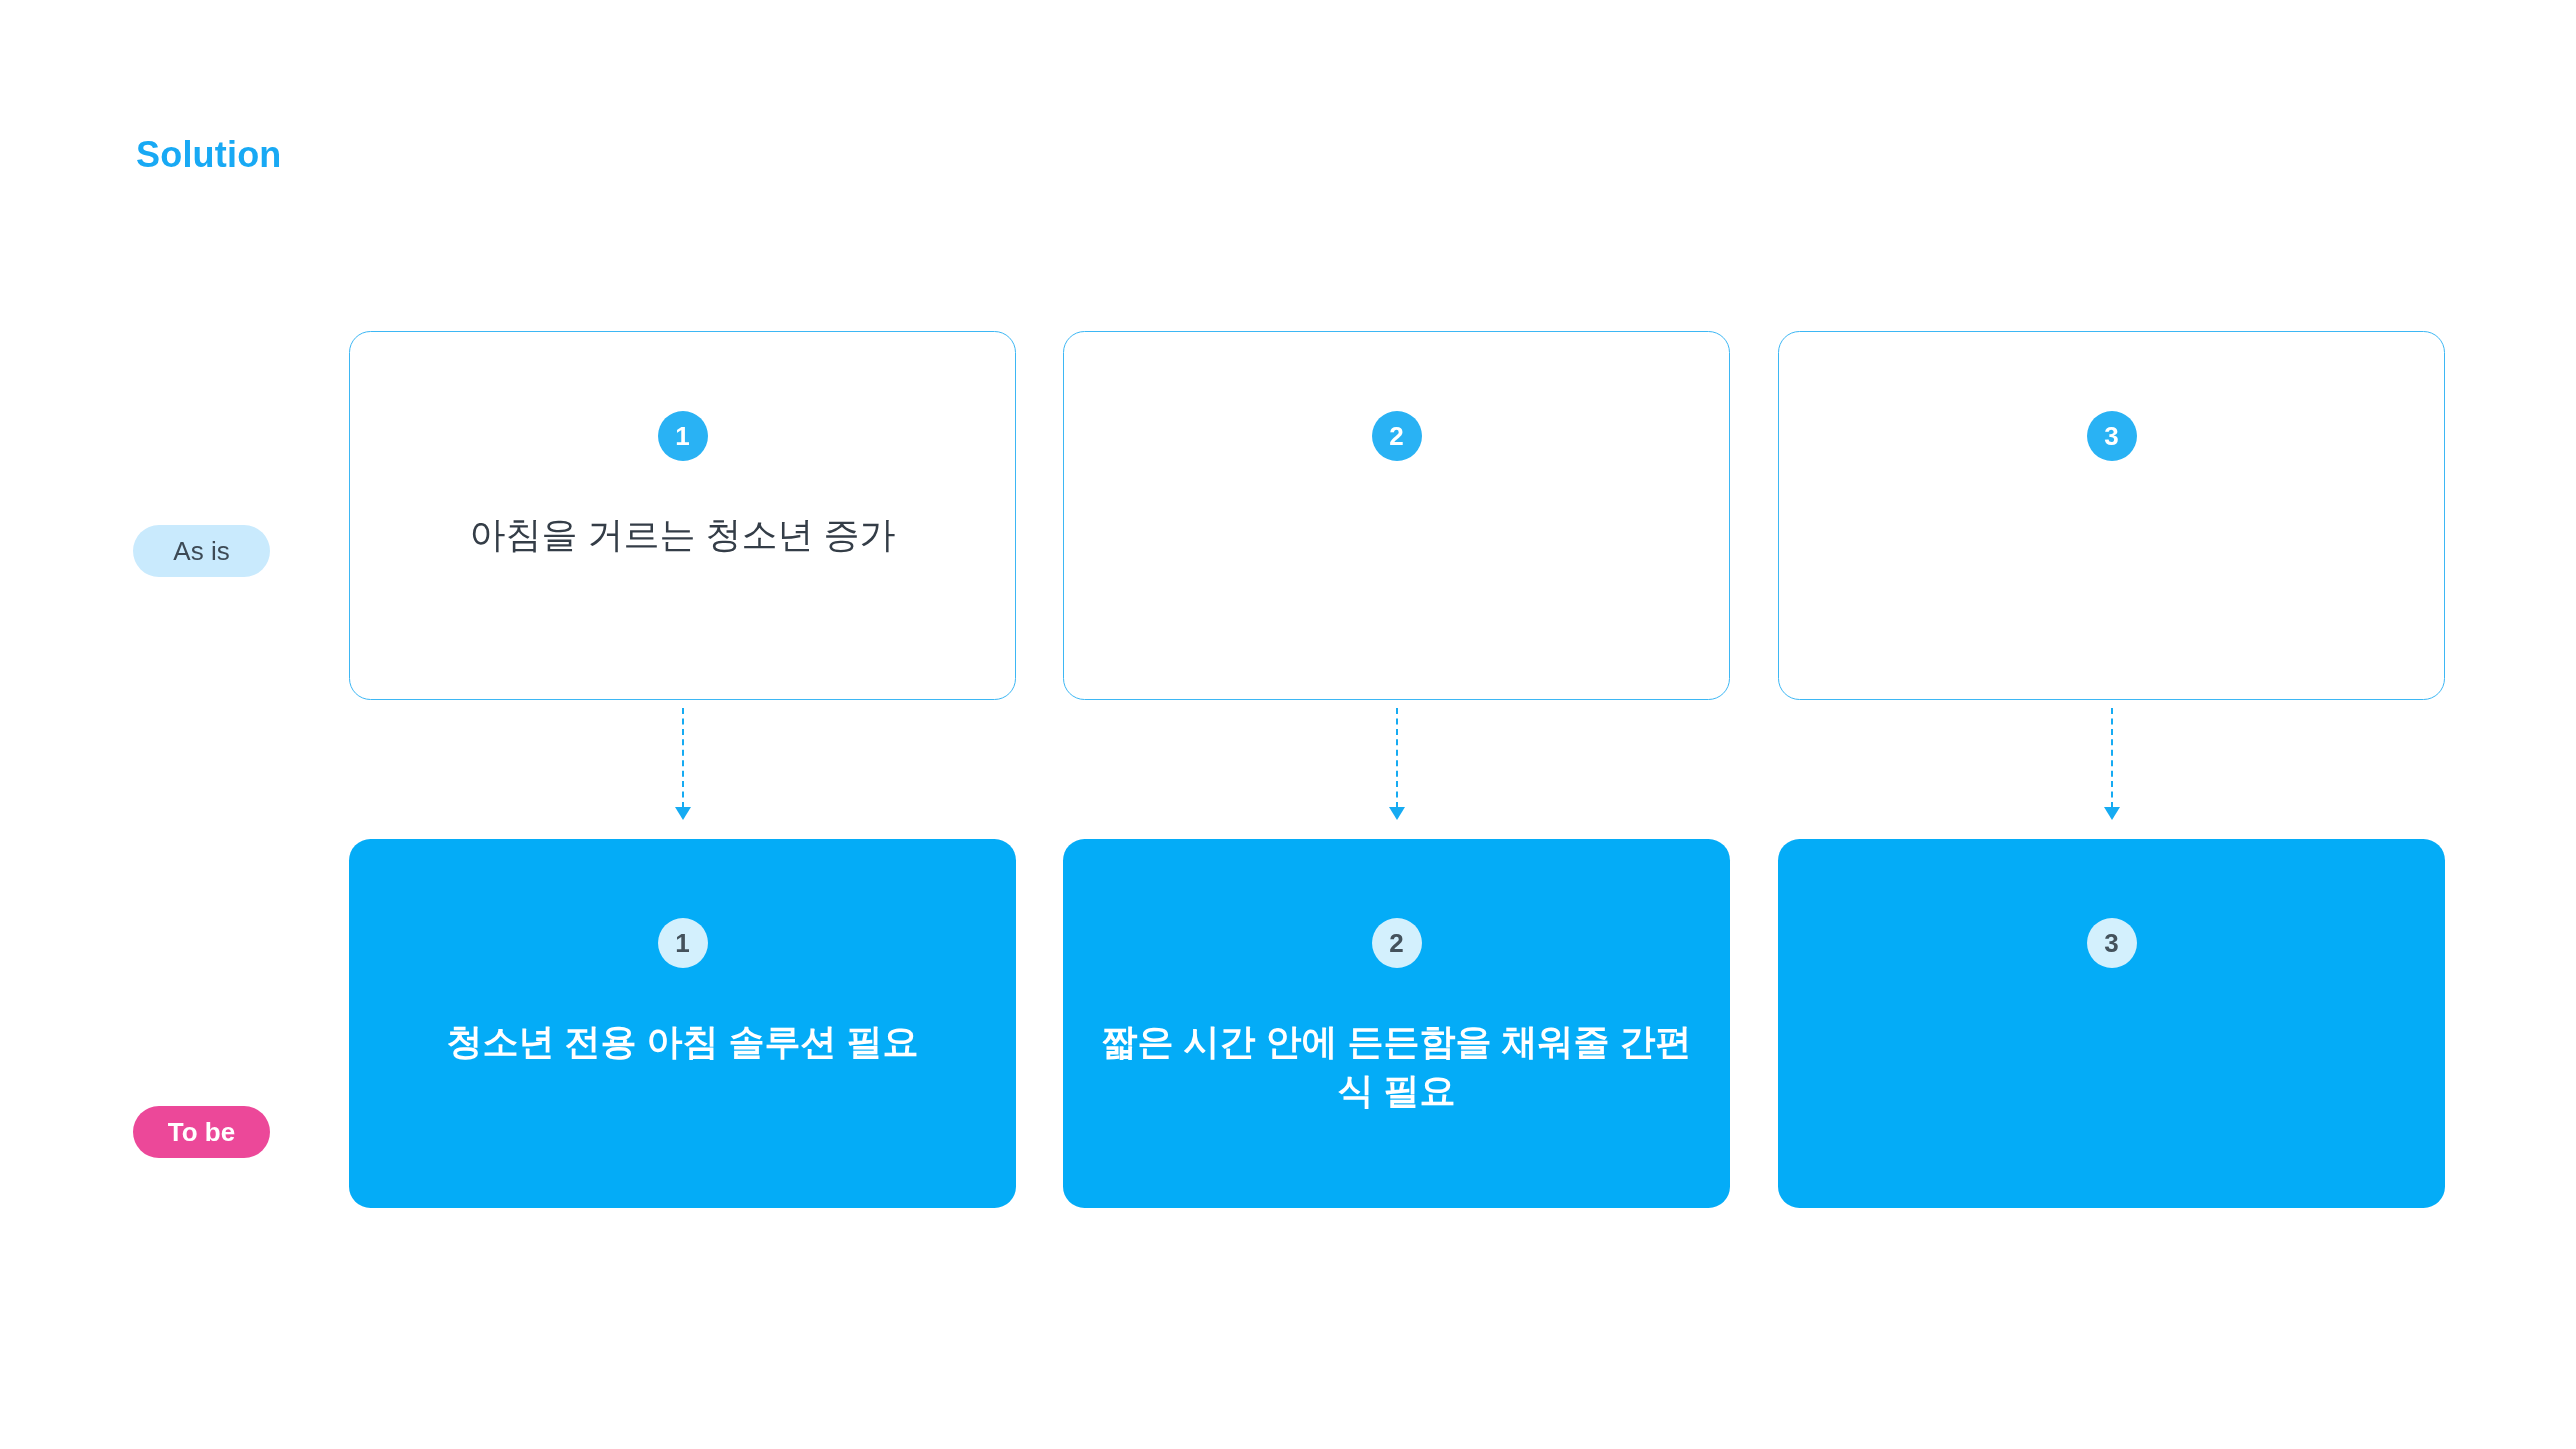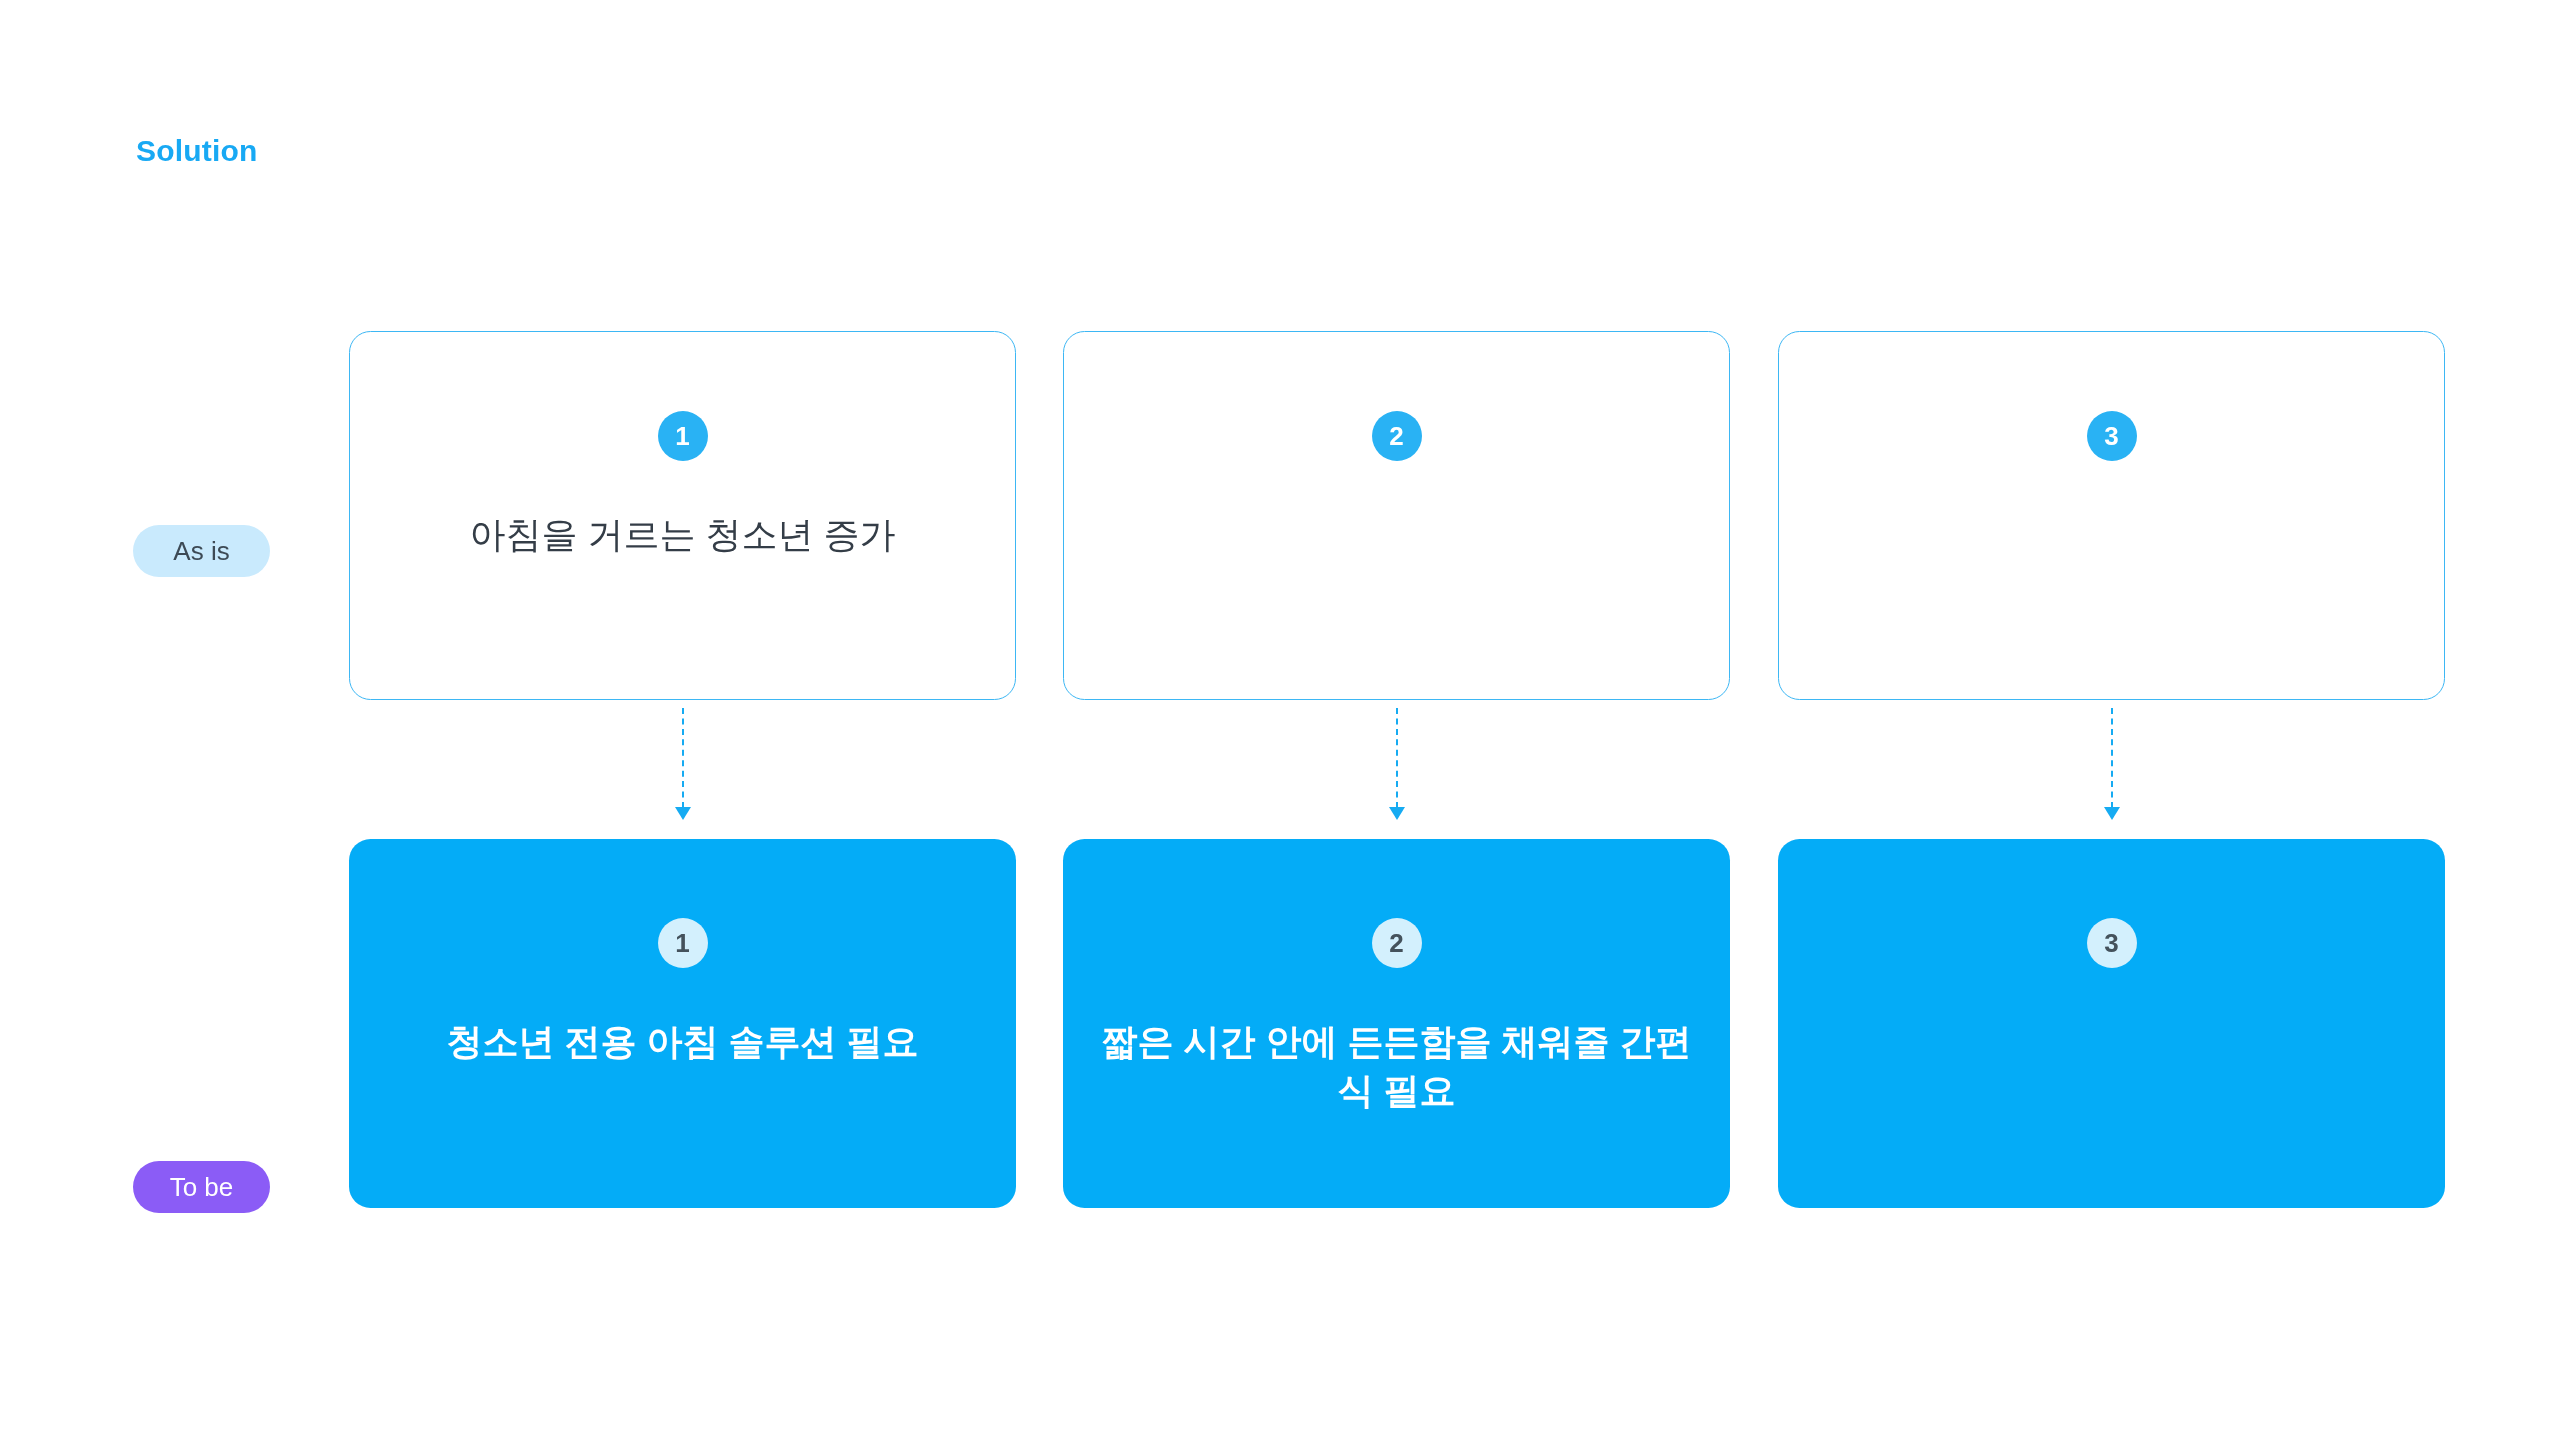--- a/index.html
+++ b/index.html
@@ -12,21 +12,21 @@
     width: 2576px;
     height: 1449px;
     background: #ffffff;
     overflow: hidden;
     font-family: "Liberation Sans", sans-serif;
   }
   .page-title {
     position: absolute;
     left: 136px;
     top: 134px;
-    font-size: 30px;
+    font-size: 36px;
     font-weight: 700;
     color: #18a9f4;
     letter-spacing: 0.2px;
   }
   .pill {
     position: absolute;
     left: 133px;
     width: 137px;
     height: 52px;
     border-radius: 26px;
@@ -36,24 +36,24 @@
     font-size: 26px;
     margin-top: 36px;
   }
   .pill-asis {
     top: 489px;
     background: #c9eafd;
     color: #3d4a55;
     font-weight: 500;
   }
   .pill-tobe {
-    top: 1125px;
-    background: #8b5cf6;
+    top: 1070px;
+    background: #ec4899;
     color: #ffffff;
-    font-weight: 400;
+    font-weight: 700;
   }
   .card {
     position: absolute;
     width: 667px;
     height: 369px;
     border-radius: 21.5px;
     box-sizing: border-box;
     display: flex;
     flex-direction: column;
     align-items: center;

